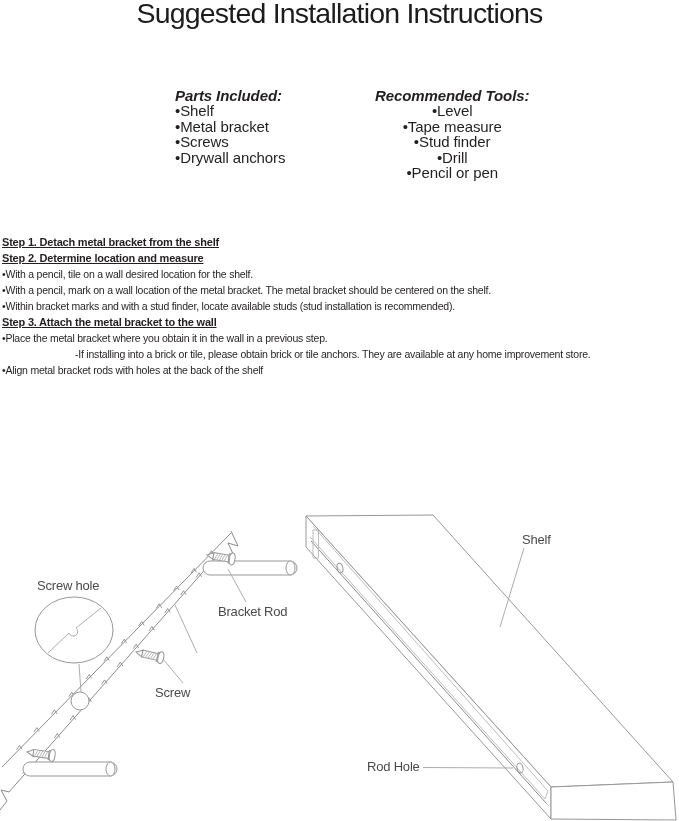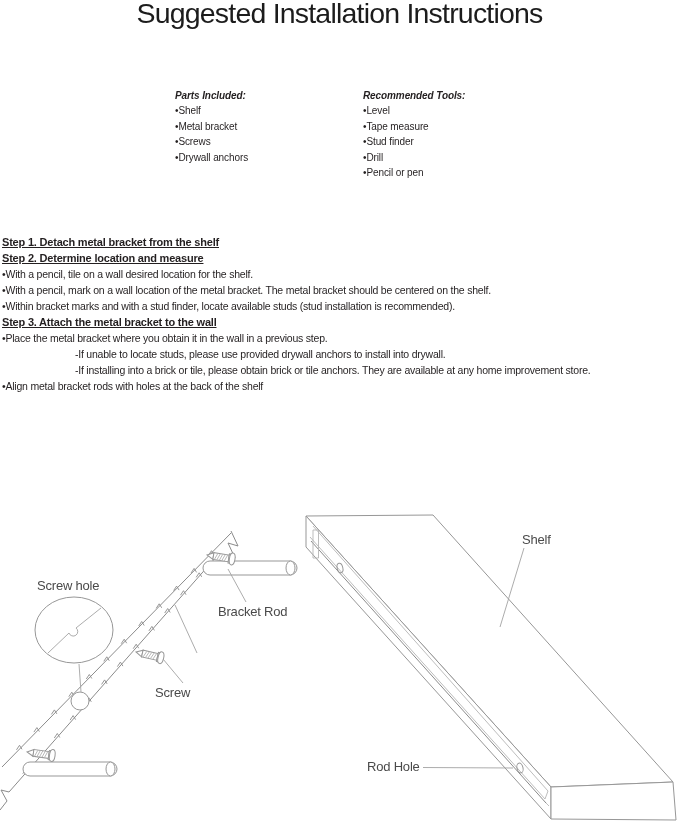--- a/index.html
+++ b/index.html
@@ -6,23 +6,23 @@
   body{
     width:679px;height:821px;position:relative;overflow:hidden;
     background:#ffffff;color:#231f20;
     font-family:"Liberation Sans",sans-serif;
   }
   .title{
     position:absolute;top:-3px;left:0;width:679px;text-align:center;
     font-size:28.5px;font-weight:400;letter-spacing:-0.8px;color:#1c1c1c;
     white-space:nowrap;
   }
-  .col{position:absolute;top:88px;font-size:10px;line-height:15.4px;letter-spacing:-0.1px;}
+  .col{position:absolute;top:88px;font-size:15px;line-height:15.4px;letter-spacing:-0.1px;}
   .col.parts{left:175px;}
-  .col.tools{left:363px;}
+  .col.tools{left:375px;text-align:center;}
   .col-heading{font-weight:bold;font-style:italic;}
   .steps{position:absolute;left:2px;top:234px;font-size:10.5px;line-height:16px;letter-spacing:-0.22px;white-space:nowrap;}
   .step-bold{font-weight:bold;font-size:11px;letter-spacing:-0.2px;text-decoration:underline;}
   .sub{padding-left:73px;}
   svg{position:absolute;left:0;top:480px;}
   svg text{font-family:"Liberation Sans",sans-serif;font-size:13px;fill:#4a4a4a;letter-spacing:-0.2px;}
   .ln{stroke:#979797;fill:none;stroke-width:1;}
   .lnd{stroke:#8b8b8b;fill:none;stroke-width:1;}
   .wfill{fill:#ffffff;stroke:#979797;stroke-width:1;}
   .lead{stroke:#a3a3a3;fill:none;stroke-width:0.9;}
@@ -52,21 +52,20 @@
 </div>
 
 <div class="steps">
   <div class="step-bold">Step 1. Detach metal bracket from the shelf</div>
   <div class="step-bold">Step 2. Determine location and measure</div>
   <div>•With a pencil, tile on a wall desired location for the shelf.</div>
   <div>•With a pencil, mark on a wall location of the metal bracket. The metal bracket should be centered on the shelf.</div>
   <div>•Within bracket marks and with a stud finder, locate available studs (stud installation is recommended).</div>
   <div class="step-bold">Step 3. Attach the metal bracket to the wall</div>
   <div>•Place the metal bracket where you obtain it in the wall in a previous step.</div>
-  <div class="sub">-If unable to locate studs, please use provided drywall anchors to install into drywall.</div>
   <div class="sub">-If installing into a brick or tile, please obtain brick or tile anchors. They are available at any home improvement store.</div>
   <div>•Align metal bracket rods with holes at the back of the shelf</div>
 </div>
 
 <svg id="diagram" width="679" height="341" viewBox="0 0 679 341">
   <defs>
     <g id="screw-shape">
       <path d="M0 0 L6.5 -3.4 L6.5 3.4 Z" class="wfill"></path>
       <rect x="6.5" y="-3.4" width="15.5" height="6.8" class="wfill"></rect>
       <path class="lite" d="M8 3.2 L10.5 -3.2 M10.5 3.2 L13 -3.2 M13 3.2 L15.5 -3.2 M15.5 3.2 L18 -3.2 M18 3.2 L20.5 -3.2"></path>

